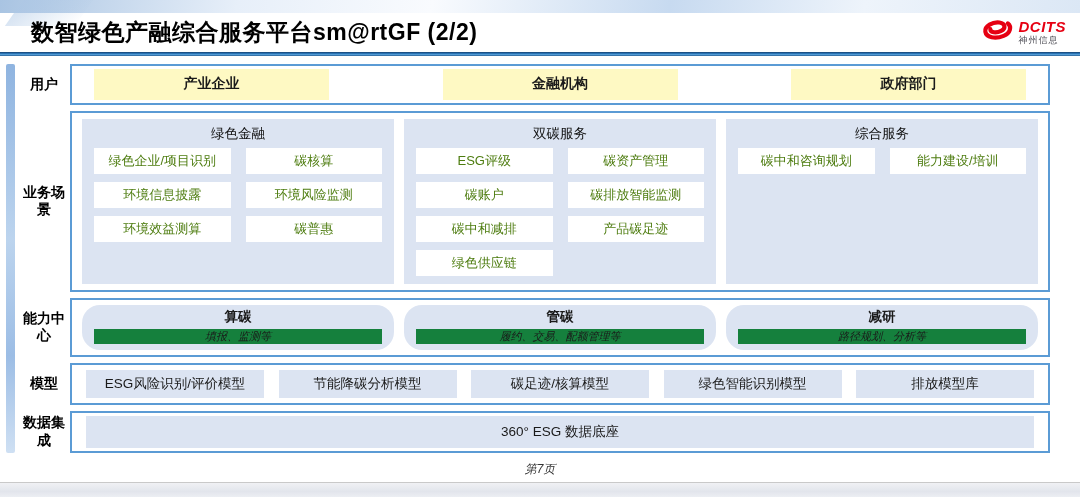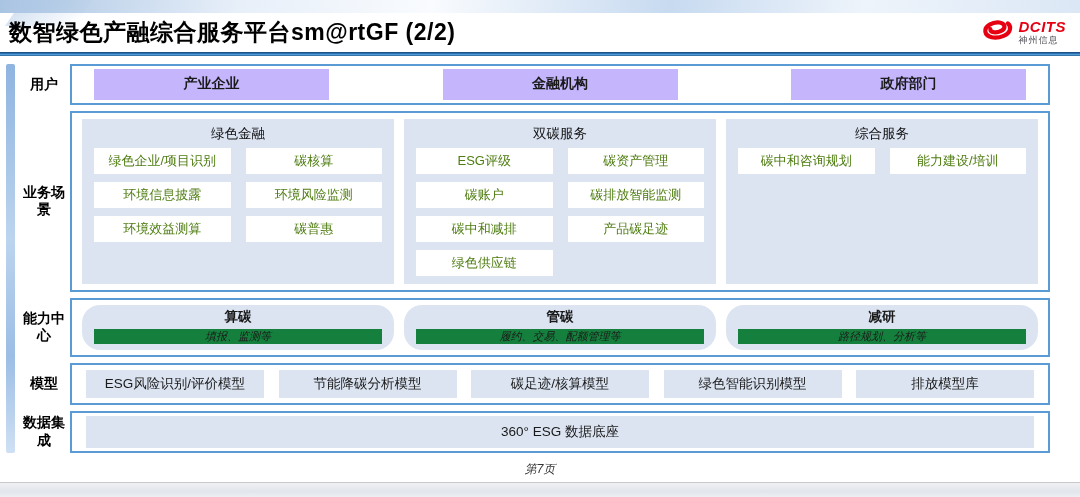--- a/index.html
+++ b/index.html
@@ -9,21 +9,21 @@
 
   
   .top-band { position:absolute; top:0; left:0; width:100%; height:13px;
     background:linear-gradient(100deg,#a9c4e2 0%,#e7eff9 22%,#f9fbfe 40%,#c7daf0 62%,#eef4fb 80%,#dbe7f5 100%); }
   .top-streak { position:absolute; top:0; left:14px; width:70px; height:26px;
     background:linear-gradient(120deg,rgba(173,199,229,.55),rgba(255,255,255,0));
     transform:skewX(-35deg); }
 
   
   .header { position:absolute; top:13px; left:0; width:100%; height:38px; display:flex; align-items:center; }
-  .title { font-size:23px; font-weight:bold; color:#000; padding-left:9px; letter-spacing:.5px; }
+  .title { font-size:23px; font-weight:bold; color:#000; padding-left:9px; letter-spacing:.5px;margin-left:22px; }
   .logo { position:absolute; right:14px; top:2px; display:flex; align-items:center; gap:5px; }
   .logo-text { display:flex; flex-direction:column; line-height:1; }
   .logo-brand { color:#e60012; font-weight:bold; font-style:italic; font-size:15px; letter-spacing:.5px; }
   .logo-company { color:#4a4a52; font-size:9px; margin-top:2px; letter-spacing:1px; }
   .title-rule { position:absolute; top:52px; left:0; width:100%; height:4px;
     background:linear-gradient(180deg,#14406e 0%,#2e7cc0 45%,#5fa8dd 70%,#1b4f86 100%); }
 
   
   .main { position:absolute; top:64px; left:6px; right:30px; bottom:44px; display:flex; }
   .accent-bar { width:9px; border-radius:2px; margin-right:3px;
@@ -31,21 +31,21 @@
   .rows { flex:1; display:flex; flex-direction:column; gap:6px; }
 
   .row { display:flex; align-items:stretch; }
   .row-label { width:52px; display:flex; align-items:center; justify-content:center;
     text-align:center; font-weight:bold; font-size:14px; line-height:1.25; color:#000; }
   .row-box { flex:1; border:2px solid #5b9bd5; background:#fff; }
 
   
   .row-users { height:46px;font-family:Liberation Serif, serif; }
   .users-box { display:flex; align-items:center; justify-content:space-between; padding:0 22px; }
-  .user-chip { width:235px; height:31px; background:#c4b5fd; display:flex; align-items:center;
+  .user-chip { width:235px; height:31px; background:#fef9c3; display:flex; align-items:center;
     justify-content:center; font-size:14px; font-weight:bold; }
 
   
   .row-scenarios { flex:1; }
   .scenario-box { display:flex; gap:10px; padding:6px 10px; }
   .scenario-col { flex:1; background:#dce4f2; padding:3px 12px 8px 12px; display:flex; flex-direction:column; }
   .col-title { text-align:center; font-weight:normal; font-size:13.5px; padding:3px 0 5px 0; color:#111; }
   .col-items { display:grid; grid-template-columns:1fr 1fr; column-gap:15px; row-gap:8px; }
   .s-item { background:#fff; height:26px; display:flex; align-items:center; justify-content:center;
     font-size:13px; color:#4d7c0f; white-space:nowrap; }

